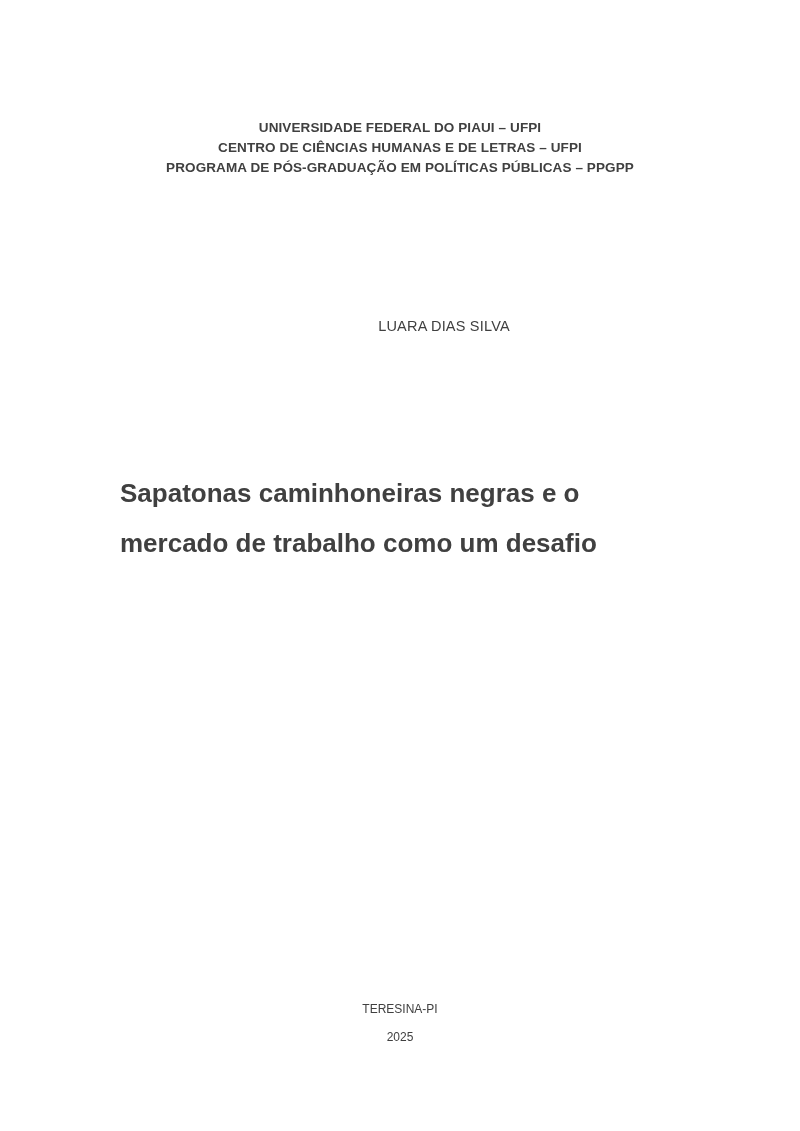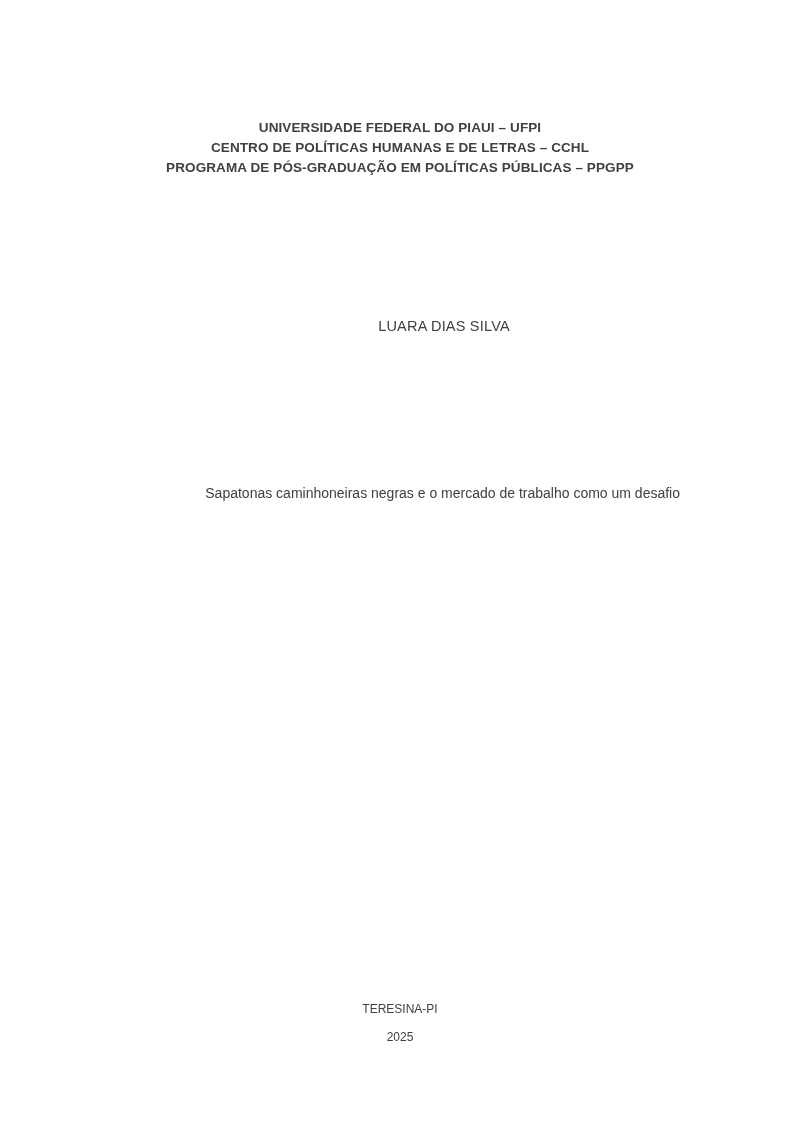--- a/index.html
+++ b/index.html
@@ -46,45 +46,45 @@
     padding-left: 44px;
   }
 
   
   .title {
     position: absolute;
     top: 460px;
     left: 50%;
     transform: translateX(-50%);
     width: 560px;
-    text-align: right;
-    font-size: 14px;
+    text-align: left;
+    font-size: 26px;
     line-height: 50px;
-    font-weight: normal;
+    font-weight: bold;
   }
 
   
   .footer {
     position: absolute;
     bottom: 88px;
     left: 0;
     width: 100%;
     text-align: center;
     font-size: 12px;
     line-height: 28px;
   }
 </style>
 </head>
 <body>
 
 <div class="page">
 
   <div class="institution">
     <div>UNIVERSIDADE FEDERAL DO PIAUI – UFPI</div>
-    <div>CENTRO DE POLÍTICAS HUMANAS E DE LETRAS – CCHL</div>
+    <div>CENTRO DE CIÊNCIAS HUMANAS E DE LETRAS – UFPI</div>
     <div>PROGRAMA DE PÓS-GRADUAÇÃO EM POLÍTICAS PÚBLICAS – PPGPP</div>
   </div>
 
   <div class="author">LUARA DIAS SILVA</div>
 
   <div class="title">Sapatonas caminhoneiras negras e o mercado de trabalho como um desafio</div>
 
   <div class="footer">
     <div>TERESINA-PI</div>
     <div>2025</div>

